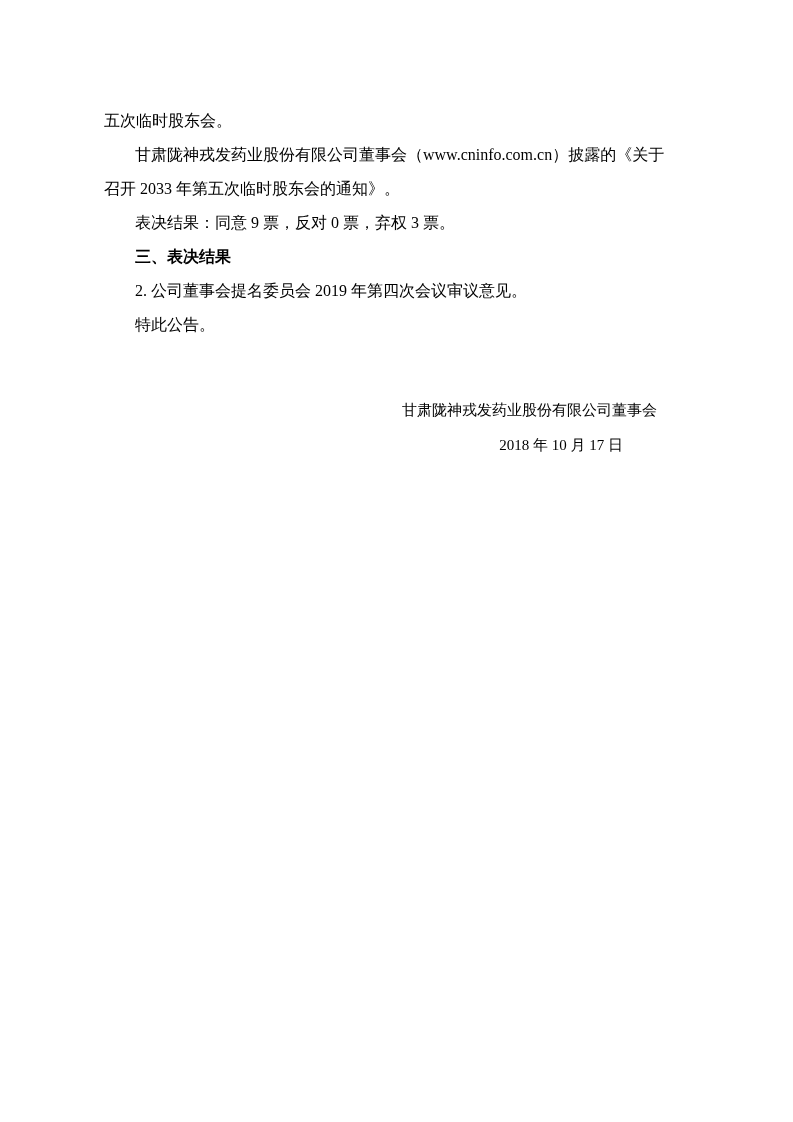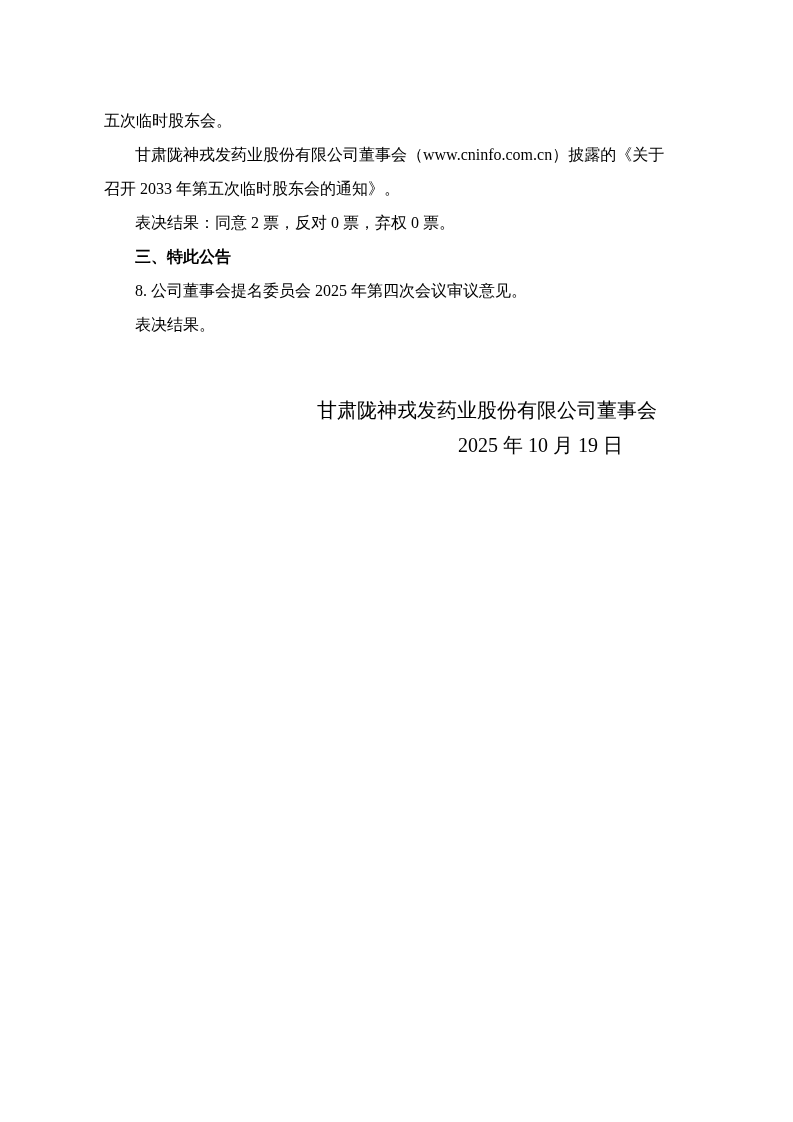--- a/index.html
+++ b/index.html
@@ -33,43 +33,43 @@
     padding-left: 31px;
   }
   .line.bold {
     font-weight: 700;
     font-family: "Liberation Sans", "DejaVu Sans", sans-serif;
   }
   .signature {
     margin-top: 51px;
     text-align: right;
     line-height: 35px;
-    font-size: 20px;
+    font-size: 15px;
     white-space: nowrap;
   }
   .sig-company {
     height: 35px;
   }
   .sig-date {
     height: 35px;
     margin-right: 34px;
   }
 </style>
 </head>
 <body>
 
 <div class="page">
   <div class="content">
     <div id="doc-lines">
         <div class="line">五次临时股东会。</div>
         <div class="line indent">甘肃陇神戎发药业股份有限公司董事会（www.cninfo.com.cn）披露的《关于</div>
         <div class="line">召开 2033 年第五次临时股东会的通知》。</div>
-        <div class="line indent">表决结果：同意 2 票，反对 0 票，弃权 0 票。</div>
-        <div class="line indent bold">三、特此公告</div>
-        <div class="line indent">8. 公司董事会提名委员会 2025 年第四次会议审议意见。</div>
-        <div class="line indent">表决结果。</div>
+        <div class="line indent">表决结果：同意 9 票，反对 0 票，弃权 3 票。</div>
+        <div class="line indent bold">三、表决结果</div>
+        <div class="line indent">2. 公司董事会提名委员会 2019 年第四次会议审议意见。</div>
+        <div class="line indent">特此公告。</div>
       </div>
     <div class="signature">
       <div class="sig-company">甘肃陇神戎发药业股份有限公司董事会</div>
-      <div class="sig-date">2025 年 10 月 19 日</div>
+      <div class="sig-date">2018 年 10 月 17 日</div>
     </div>
   </div>
 </div>
 
 </body></html>

